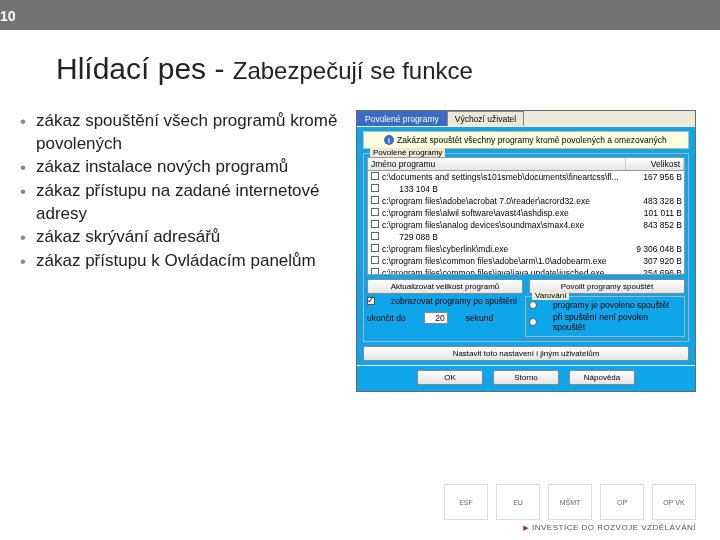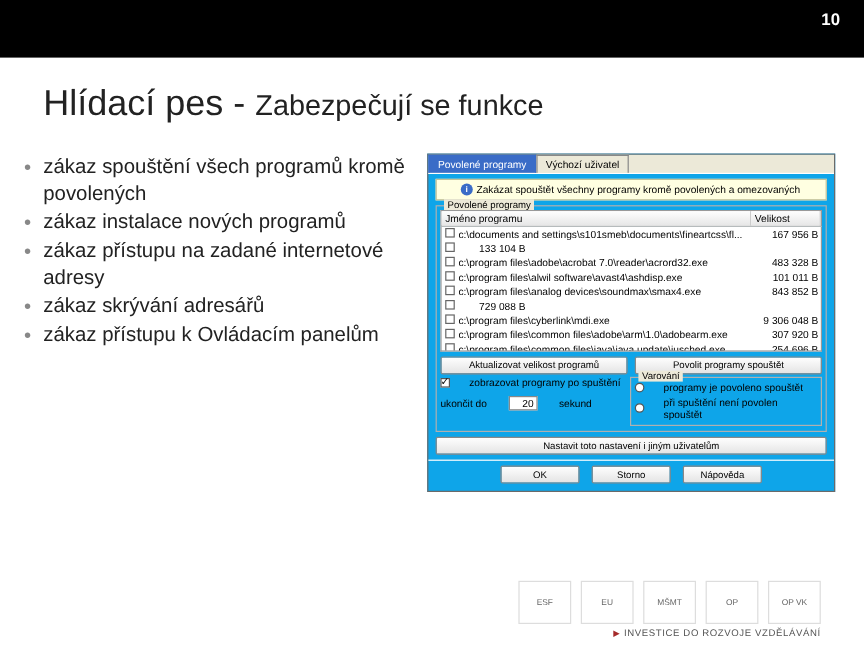--- a/index.html
+++ b/index.html
@@ -3,30 +3,30 @@
 <meta charset="utf-8">
 <style>
   * { box-sizing: border-box; margin: 0; padding: 0; }
   body {
     width: 720px; height: 540px;
     font-family: Arial, sans-serif;
     background: #fff;
     position: relative;
   }
   .topband {
-    width: 720px; height: 48px;
-    background: #000000;
+    width: 720px; height: 30px;
+    background: #737373;
     color: #fff;
     font-size: 14px;
     font-weight: bold;
-    text-align: right;
+    text-align: left;
     padding: 8px 20px 0 0;
   }
   .title {
-    padding: 22px 0 14px 36px;
+    padding: 22px 0 14px 56px;
     font-size: 30px;
     color: #222;
   }
   .title .sub { font-size: 24px; }
   .main {
     display: flex;
     padding: 10px 10px 0 20px;
     gap: 6px;
   }
   .bullets {
@@ -100,21 +100,21 @@
     display: flex;
     background: #fff;
     border: 1px solid #999;
   }
   .tablehead div {
     padding: 1px 3px;
     border-right: 1px solid #ccc;
     background: linear-gradient(#fefefe,#e6e6e6);
   }
   .th-name { flex: 1; }
-  .th-size { width: 58px; text-align: left; }
+  .th-size { width: 58px; text-align: right; }
   .filelist {
     background: #fff;
     border: 1px solid #999;
     border-top: none;
     height: 104px;
     overflow: hidden;
   }
   .filerow {
     display: flex;
     padding: 0 2px;
@@ -154,21 +154,21 @@
     justify-content: center;
     gap: 10px;
     padding: 4px 0 6px 0;
     border-top: 1px solid #fff;
   }
   .dlgbtns .btn { flex: 0 0 66px; }
 
   .footer {
     position: absolute;
     bottom: 8px;
-    left: 0; right: 12px;
+    left: 0; right: 0;
     text-align: right;
     padding-right: 24px;
   }
   .logos {
     display: flex;
     justify-content: flex-end;
     align-items: center;
     gap: 8px;
   }
   .logo {

